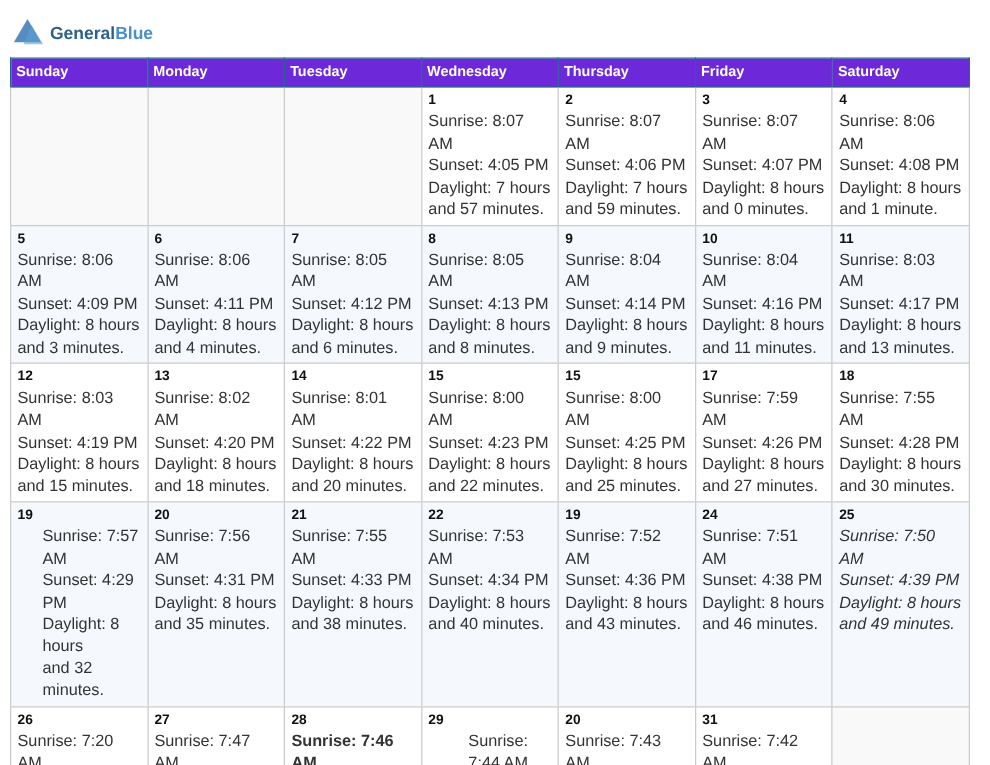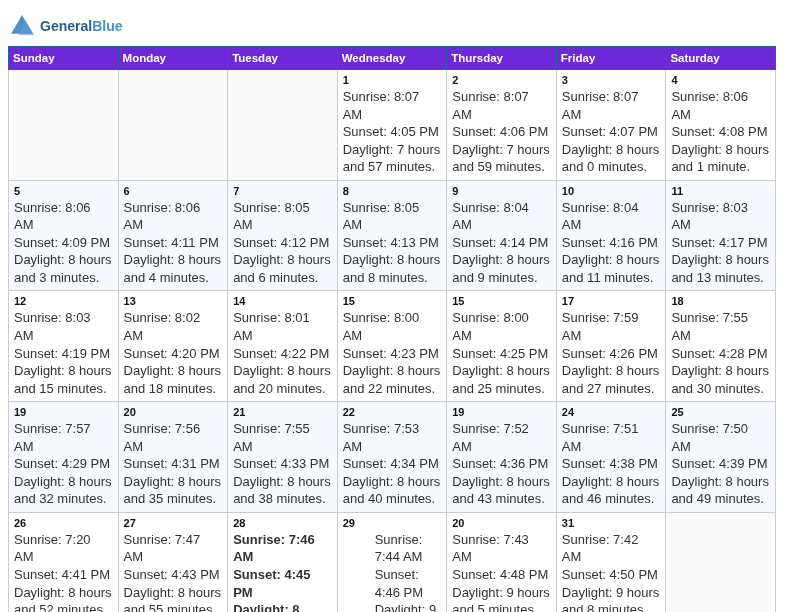--- a/index.html
+++ b/index.html
@@ -249,21 +249,21 @@
             <div class="day-num">18</div>
             <div class="day-info" style="white-space: pre-line;">Sunrise: 7:55 AM
 Sunset: 4:28 PM
 Daylight: 8 hours
 and 30 minutes.</div>
           </td>
         </tr>
         <tr>
           <td>
             <div class="day-num">19</div>
-            <div class="day-info" style="white-space: pre-line;">Sunrise: 7:57 AM
+            <div class="day-info" style="white-space: pre-line; margin-left: 20px;">Sunrise: 7:57 AM
 Sunset: 4:29 PM
 Daylight: 8 hours
 and 32 minutes.</div>
           </td>
           <td>
             <div class="day-num">20</div>
             <div class="day-info" style="white-space: pre-line;">Sunrise: 7:56 AM
 Sunset: 4:31 PM
 Daylight: 8 hours
 and 35 minutes.</div>
@@ -291,21 +291,21 @@
           </td>
           <td>
             <div class="day-num">24</div>
             <div class="day-info" style="white-space: pre-line;">Sunrise: 7:51 AM
 Sunset: 4:38 PM
 Daylight: 8 hours
 and 46 minutes.</div>
           </td>
           <td>
             <div class="day-num">25</div>
-            <div class="day-info" style="white-space: pre-line;">Sunrise: 7:50 AM
+            <div class="day-info" style="white-space: pre-line; font-style: italic;">Sunrise: 7:50 AM
 Sunset: 4:39 PM
 Daylight: 8 hours
 and 49 minutes.</div>
           </td>
         </tr>
         <tr>
           <td>
             <div class="day-num">26</div>
             <div class="day-info" style="white-space: pre-line;">Sunrise: 7:20 AM
 Sunset: 4:41 PM

